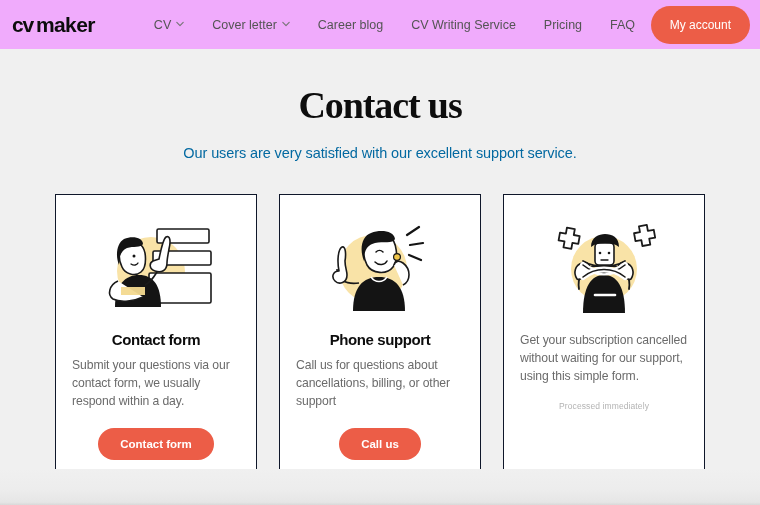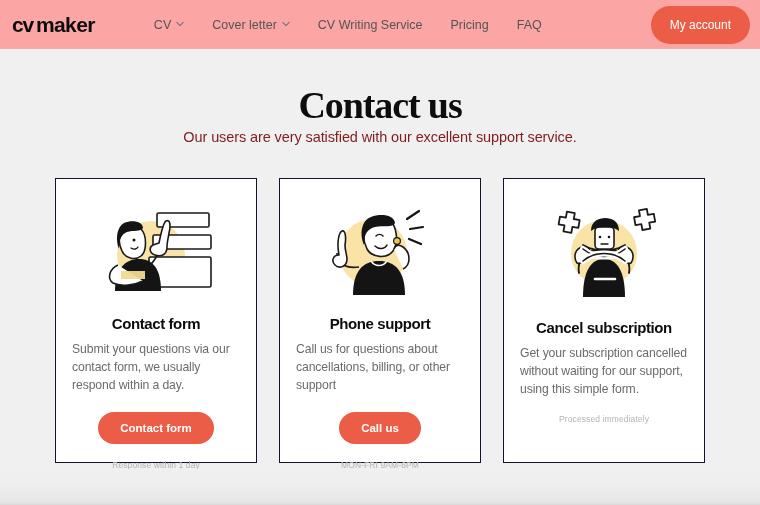--- a/index.html
+++ b/index.html
@@ -16,21 +16,21 @@
     color: #1a1a1a;
     position: relative;
   }
 
   
   .nav {
     height: 49px;
     display: flex;
     align-items: center;
     padding: 0 10px 0 12px;
-    background: #fca5a5;
+    background: #f0abfc;
     position: relative;
     z-index: 5;
   }
 
   .logo {
     font-size: 21px;
     font-weight: 700;
     letter-spacing: -0.6px;
     color: #0d0d0d;
     line-height: 1;
@@ -90,23 +90,23 @@
   .page-title {
     font-size: 38px;
     font-weight: 700;
     letter-spacing: -1.1px;
     color: #0d0d0d;
     line-height: 1.15;
     font-family: Liberation Serif, serif;
   }
 
   .page-subtitle {
-    margin-top: 1px;
+    margin-top: 17px;
     font-size: 14.5px;
-    color: #7f1d1d;
+    color: #0369a1;
     letter-spacing: -0.1px;
     text-align: center;
   }
 
   
   .cards {
     display: flex;
     justify-content: center;
     gap: 22px;
     margin-top: 33px;
@@ -207,20 +207,23 @@
 
     <div class="nav-item">
       <span>Cover letter</span>
       <span class="chev">
         <svg width="8" height="8" viewBox="0 0 10 10">
             <path d="M1 3 L5 7 L9 3" fill="none" stroke="#757575" stroke-width="1.4" stroke-linecap="round" stroke-linejoin="round"></path>
           </svg>
       </span>
     </div>
 
+    <div class="nav-item">
+      <span>Career blog</span>
+    </div>
 
     <div class="nav-item">
       <span>CV Writing Service</span>
     </div>
 
     <div class="nav-item">
       <span>Pricing</span>
     </div>
 
     <div class="nav-item">
@@ -329,20 +332,19 @@
         <path d="M38 62 C34 56, 36 48, 43 46 C48 44, 52 48, 50 53 C48 58, 42 64, 38 62 Z" fill="#ffffff" stroke="#1a1a1a" stroke-width="1.6"></path>
         <path d="M92 62 C96 56, 94 48, 87 46 C82 44, 78 48, 80 53 C82 58, 88 64, 92 62 Z" fill="#ffffff" stroke="#1a1a1a" stroke-width="1.6"></path>
         <path d="M44 48 C56 58, 74 58, 86 48" fill="none" stroke="#ffffff" stroke-width="6" stroke-linecap="round"></path>
         <path d="M44 48 C56 58, 74 58, 86 48" fill="none" stroke="#1a1a1a" stroke-width="1.6" stroke-linecap="round"></path>
         <path d="M44 60 C56 50, 74 50, 86 60" fill="none" stroke="#ffffff" stroke-width="6" stroke-linecap="round"></path>
         <path d="M44 60 C56 50, 74 50, 86 60" fill="none" stroke="#1a1a1a" stroke-width="1.6" stroke-linecap="round"></path>
 
         <path d="M56 78 L76 78" stroke="#ffffff" stroke-width="2.6" stroke-linecap="round"></path>
       </svg>
     </div>
-    <div class="card-title">Cancel subscription</div>
     <div class="card-desc">Get your subscription cancelled without waiting for our support, using this simple form.</div>
     <div class="card-note">Processed immediately</div>
   </div>
 
 </div>
 
 <div class="page-bottom"></div>
 
 </body></html>

